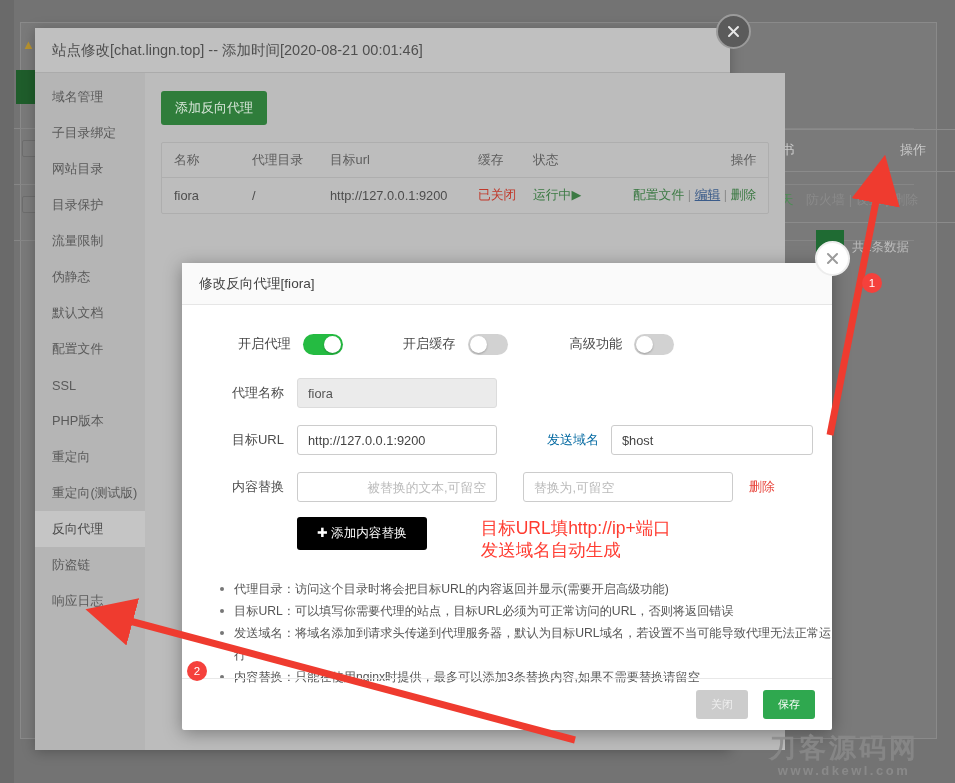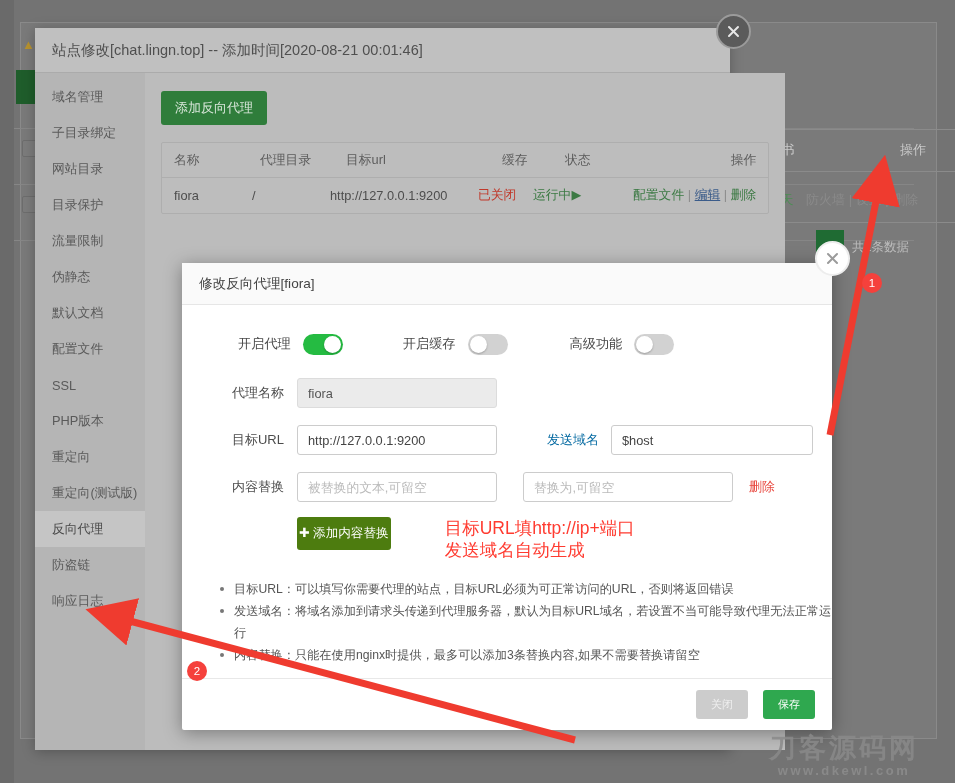--- a/index.html
+++ b/index.html
@@ -36,21 +36,21 @@
   #site-dialog .sd-body{display:flex;height:677px;}
   .sd-nav{width:110px;background:#b5b5b5;padding-top:6px;box-sizing:border-box;flex:0 0 110px;}
   .sd-nav-item{height:36px;display:flex;align-items:center;padding-left:17px;box-sizing:border-box;
     font-size:12.8px;color:#5a5a5a;}
   .sd-nav-item.active{background:#c5c5c5;color:#4a4a4a;}
   .sd-content{flex:1;background:#bcbcbc;padding:18px 16px 0 16px;box-sizing:border-box;}
   .add-proxy-btn{display:inline-block;background:#2f7d3b;color:#d8e6d9;font-size:13px;
     padding:8px 14px;border-radius:3px;}
   .ptable{margin-top:17px;border:1px solid #aeaeae;border-radius:2px;background:#bdbdbd;}
   .ptable .thead,.ptable .trow{display:flex;align-items:center;height:35px;font-size:12.8px;padding:0 12px;box-sizing:border-box;}
-  .ptable .thead{color:#5d5d5d;border-bottom:1px solid #aeaeae;gap:8px;}
+  .ptable .thead{color:#5d5d5d;border-bottom:1px solid #aeaeae;}
   .ptable .trow{color:#4d4d4d;}
   .c-name{width:78px;}
   .c-dir{width:78px;}
   .c-url{width:148px;}
   .c-cache{width:55px;}
   .c-state{width:100px;}
   .c-ops{flex:1;text-align:right;white-space:nowrap;}
   .red-t{color:#c0392b;}
   .grn-t{color:#3c7a44;}
   .ops-link{color:#3c7a44;}
@@ -76,25 +76,25 @@
 
   .frow{display:flex;align-items:center;margin-top:17px;padding-left:18px;}
   .flabel{width:84px;text-align:right;font-size:13px;color:#4c4c4c;margin-right:13px;flex:0 0 84px;}
   .finput{height:30px;border:1px solid #ccc;border-radius:3px;background:#fff;font-size:12.8px;
     color:#444;padding:0 10px;box-sizing:border-box;outline:none;
     font-family:"Liberation Sans","DejaVu Sans",sans-serif;}
   .finput.ro{background:#ebebeb;border-color:#dcdcdc;color:#555;}
   .finput::placeholder{color:#bbb;}
   .w-main{width:200px;}
   .w-send{width:202px;}
-  .w-rep1{width:200px;}
+  .w-rep1{width:200px;text-align:right;}
   .w-rep2{width:210px;}
   .lbl-send{width:74px;text-align:right;font-size:13px;color:#0369a1;margin:0 12px 0 28px;flex:0 0 74px;}
   .del-link{color:#e8453c;font-size:13px;margin-left:16px;}
-  .addrep{display:inline-block;background:#4d7c0f;color:#fff;font-size:12.6px;padding:8px 2px;border-radius:3px;}
+  .addrep{display:inline-block;background:#000000;color:#fff;font-size:12.6px;padding:8px 20px;border-radius:3px;}
   .annot{color:#ff3b30;font-size:17.5px;line-height:1.28;margin-left:54px;}
   .row-add{display:flex;align-items:flex-start;margin-top:15px;padding-left:115px;}
 
   .tips{margin:16px 0 0 0;padding:0 0 0 38px;list-style:none;}
   .tips li{position:relative;font-size:12.2px;color:#555;line-height:22px;padding-left:14px;}
   .tips li:before{content:"";position:absolute;left:0;top:9px;width:4px;height:4px;border-radius:50%;background:#777;}
   .pm-foot{position:absolute;left:0;bottom:0;width:100%;height:52px;border-top:1px solid #e8e8e8;
     display:flex;align-items:center;justify-content:flex-end;padding-right:17px;box-sizing:border-box;}
   .btn{font-size:11px;border-radius:3px;padding:7px 15px;margin-left:15px;font-family:Liberation Serif, serif;}
   .btn-close{background:#ccc;color:#f0f0f0;}
@@ -280,20 +280,21 @@
 
     <div class="row-add">
       <span class="addrep"><span>✚</span> <span>添加内容替换</span></span>
       <div class="annot">
         <div>目标URL填http://ip+端口</div>
         <div>发送域名自动生成</div>
       </div>
     </div>
 
     <ul class="tips" id="tips-list">
+        <li>代理目录：访问这个目录时将会把目标URL的内容返回并显示(需要开启高级功能)</li>
         <li>目标URL：可以填写你需要代理的站点，目标URL必须为可正常访问的URL，否则将返回错误</li>
         <li>发送域名：将域名添加到请求头传递到代理服务器，默认为目标URL域名，若设置不当可能导致代理无法正常运行</li>
         <li>内容替换：只能在使用nginx时提供，最多可以添加3条替换内容,如果不需要替换请留空</li>
       </ul>
   </div>
 
   <div class="pm-foot">
     <span class="btn btn-close">关闭</span>
     <span class="btn btn-save">保存</span>
   </div>

